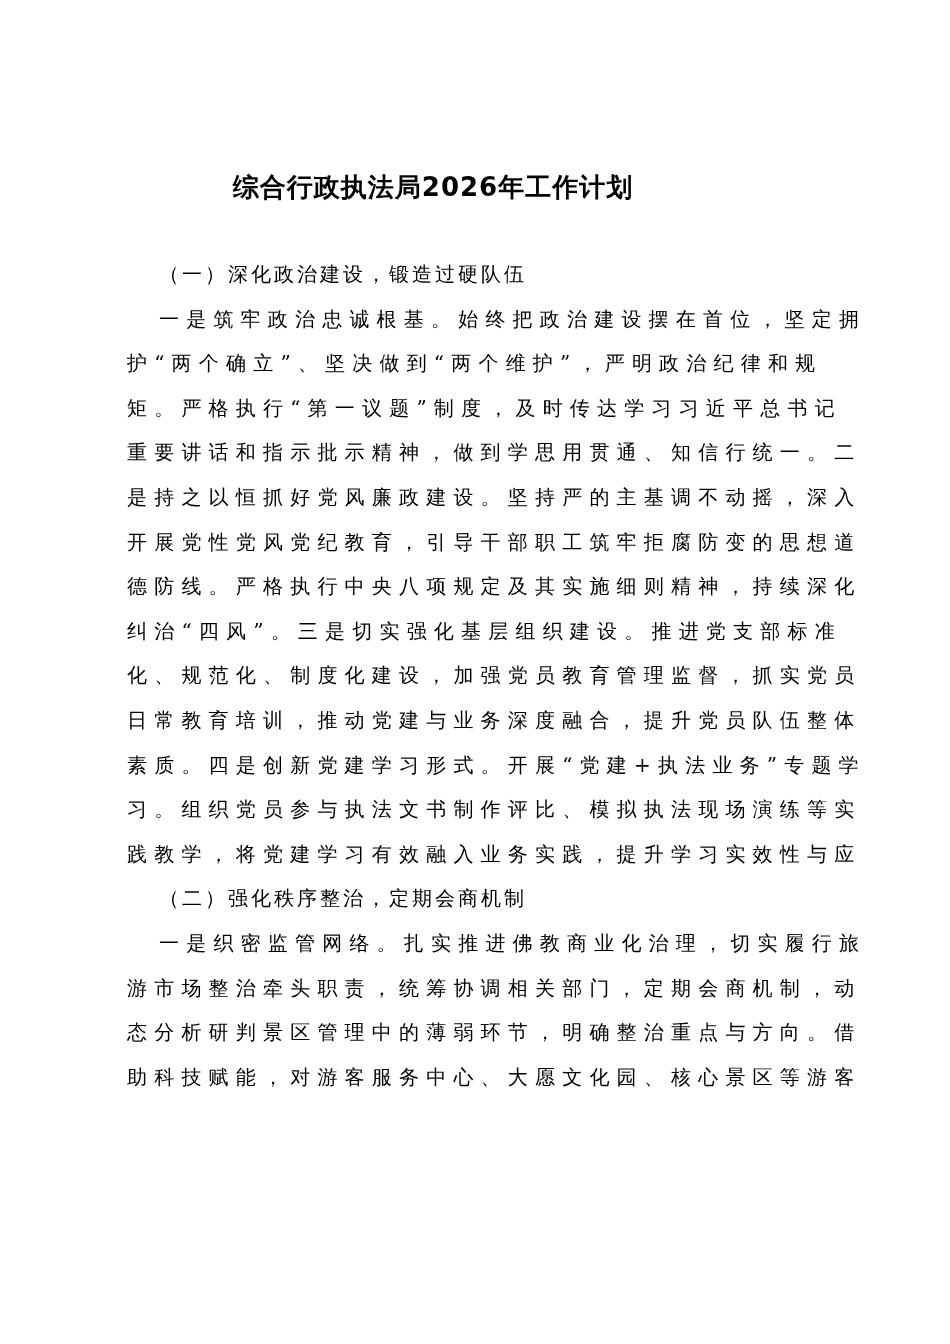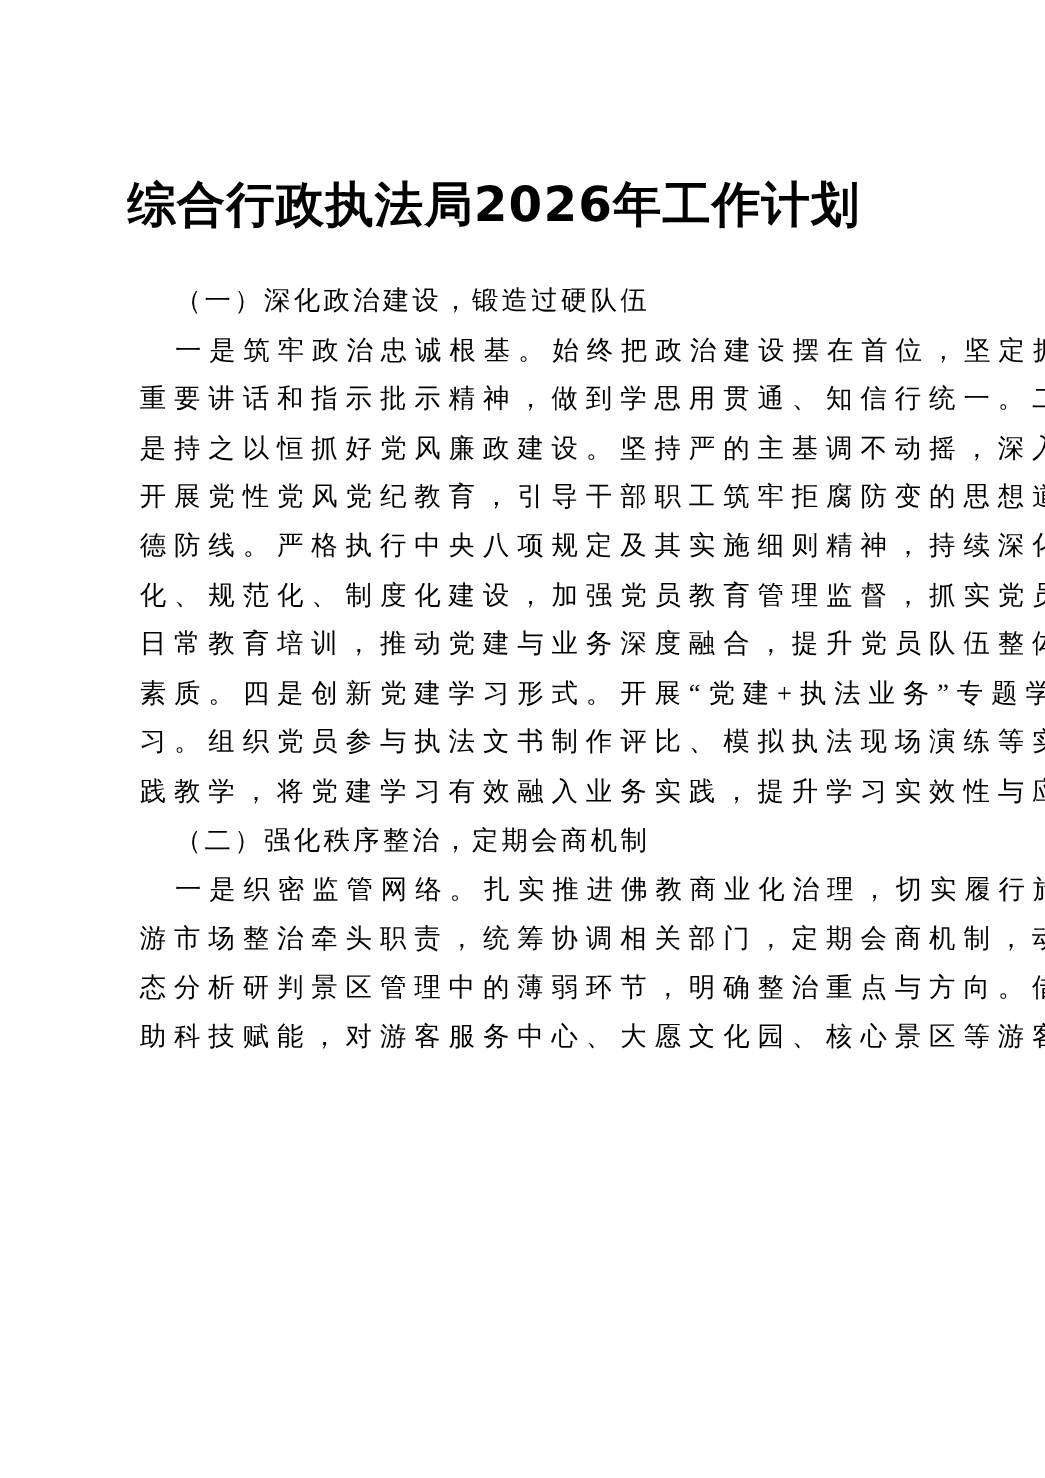--- a/index.html
+++ b/index.html
@@ -18,68 +18,70 @@
     .page {
       position: absolute;
       left: 0;
       top: 0;
       width: 950px;
       height: 1344px;
       background: #ffffff;
     }
     .title {
       position: absolute;
-      left: 16px;
+      left: 0;
       top: 162px;
       width: 866px;
       text-align: center;
       font-family: "DejaVu Sans", "Liberation Sans", sans-serif;
       font-weight: bold;
-      font-size: 44px;
+      font-size: 26px;
       line-height: 50px;
       letter-spacing: 1px;
       white-space: nowrap;
     }
     .body-text {
       position: absolute;
       left: 127px;
       top: 252px;
       width: 705px;
     }
     .line {
       height: 44.6px;
       line-height: 44.6px;
-      font-size: 24px;
+      font-size: 20px;
       white-space: nowrap;
       letter-spacing: 7.2px;
-      font-family: Liberation Serif, serif;
     }
     .heading {
       padding-left: 32px;
       letter-spacing: 3px;
     }
     .indent {
       padding-left: 32px;
     }
   </style>
 </head>
 <body>
 
 <div class="page">
 
   <div class="title">综合行政执法局2026年工作计划</div>
 
   <div class="body-text">
 
     <div class="line heading">（一）深化政治建设，锻造过硬队伍</div>
     <div class="line indent">一是筑牢政治忠诚根基。始终把政治建设摆在首位，坚定拥</div>
+    <div class="line">护“两个确立”、坚决做到“两个维护”，严明政治纪律和规</div>
+    <div class="line">矩。严格执行“第一议题”制度，及时传达学习习近平总书记</div>
     <div class="line">重要讲话和指示批示精神，做到学思用贯通、知信行统一。二</div>
     <div class="line">是持之以恒抓好党风廉政建设。坚持严的主基调不动摇，深入</div>
     <div class="line">开展党性党风党纪教育，引导干部职工筑牢拒腐防变的思想道</div>
     <div class="line">德防线。严格执行中央八项规定及其实施细则精神，持续深化</div>
+    <div class="line">纠治“四风”。三是切实强化基层组织建设。推进党支部标准</div>
     <div class="line">化、规范化、制度化建设，加强党员教育管理监督，抓实党员</div>
     <div class="line">日常教育培训，推动党建与业务深度融合，提升党员队伍整体</div>
     <div class="line">素质。四是创新党建学习形式。开展“党建+执法业务”专题学</div>
     <div class="line">习。组织党员参与执法文书制作评比、模拟执法现场演练等实</div>
     <div class="line">践教学，将党建学习有效融入业务实践，提升学习实效性与应</div>
 
     <div class="line heading">（二）强化秩序整治，定期会商机制</div>
     <div class="line indent">一是织密监管网络。扎实推进佛教商业化治理，切实履行旅</div>
     <div class="line">游市场整治牵头职责，统筹协调相关部门，定期会商机制，动</div>
     <div class="line">态分析研判景区管理中的薄弱环节，明确整治重点与方向。借</div>

